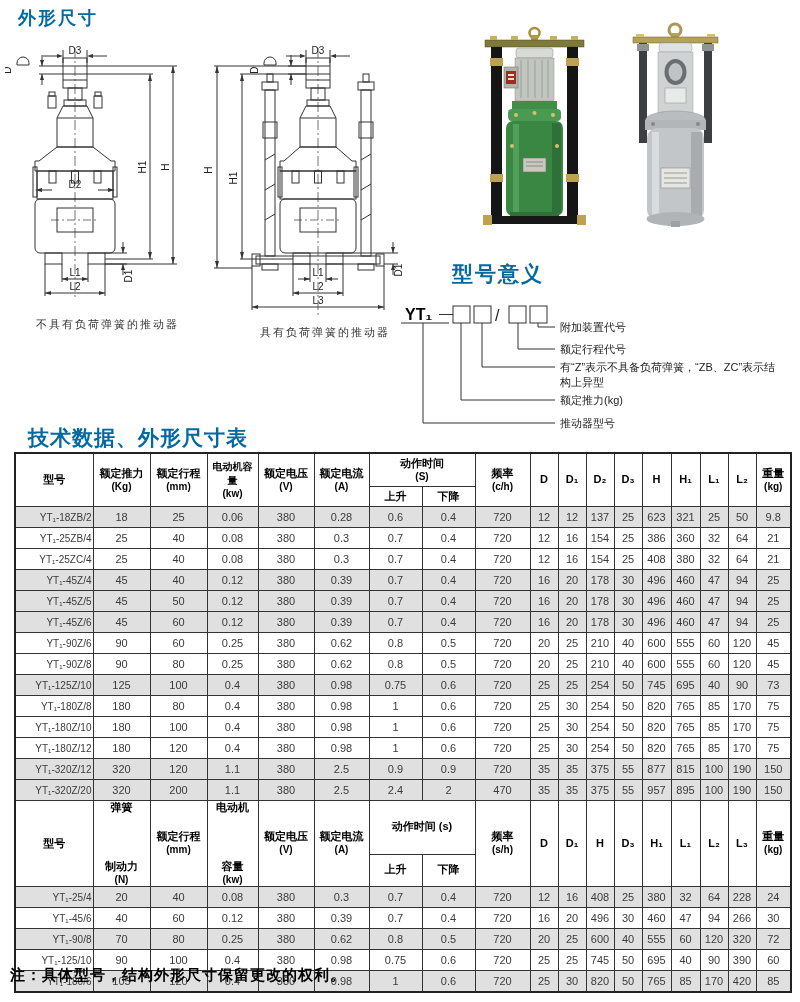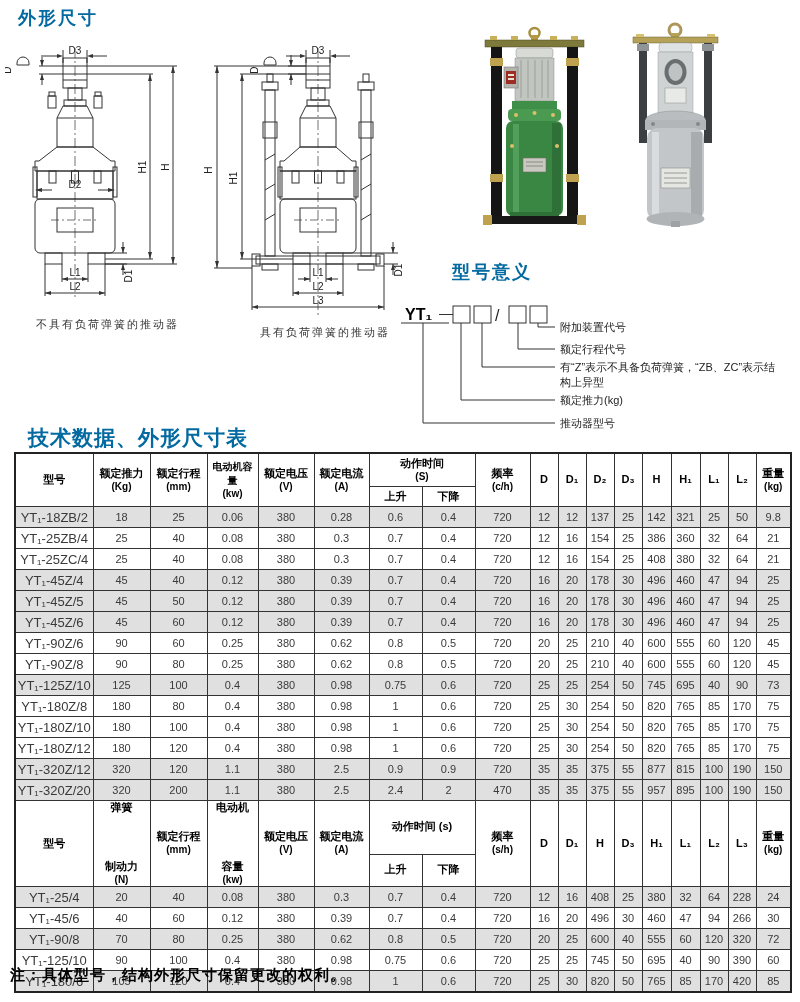--- a/index.html
+++ b/index.html
@@ -3,21 +3,21 @@
 <meta charset="utf-8">
 <style>
   html,body{margin:0;padding:0;}
   body{
     position:relative;width:800px;height:1002px;background:#ffffff;
     font-family:"Liberation Sans","DejaVu Sans",sans-serif;color:#111;
     overflow:hidden;
   }
   .sec-title{position:absolute;font-weight:bold;color:#0369a1;}
   #title-outline{left:18px;top:6px;font-size:18px;letter-spacing:2px;}
-  #title-model{left:452px;top:260px;font-size:18px;letter-spacing:2px;}
+  #title-model{left:452px;top:260px;font-size:21px;letter-spacing:2px;}
   #title-table{left:28px;top:424px;font-size:21px;letter-spacing:1px;}
   .caption{position:absolute;font-size:11px;color:#333;letter-spacing:2px;text-align:center;}
   #cap-left{left:20px;top:317px;width:175px;}
   #cap-right{left:235px;top:325px;width:180px;}
   svg text{font-family:"Liberation Sans","DejaVu Sans",sans-serif;}
   .dimlabel{font-size:10px;fill:#222;}
   .diag-label{font-size:11px;fill:#222;}
   .yt-label{font-size:16px;font-weight:bold;fill:#000;}
 
   
@@ -27,21 +27,21 @@
   }
   .spec-table th,.spec-table td{
     border:1px solid #333;text-align:center;vertical-align:middle;
     padding:0 1px;overflow:hidden;
   }
   .spec-table th{font-size:11px;font-weight:bold;color:#000;background:#fff;line-height:1.25;}
   .spec-table th .unit{display:block;font-size:10px;font-weight:bold;}
   .spec-table th .l2{display:block;margin-top:45px;}
   .spec-table td{font-size:11px;color:#3a3a3a;height:20px;}
   .spec-table tr.shaded td{background:#e0e0e0;}
-  .spec-table td.model-cell{font-size:13px;}
+  .spec-table td.model-cell{font-size:10px;text-align:right;}
   .h-top th{height:32px;}
   .h-bot th{height:19px;}
   .note{position:absolute;left:10px;top:966px;font-size:15px;font-weight:bold;color:#000;letter-spacing:1px;}
   .abs{position:absolute;}
 </style>
 </head>
 <body>
 
 <div class="sec-title" id="title-outline">外形尺寸</div>
 <div class="sec-title" id="title-model">型号意义</div>
@@ -412,21 +412,21 @@
         <td>0.06</td>
         <td>380</td>
         <td>0.28</td>
         <td>0.6</td>
         <td>0.4</td>
         <td>720</td>
         <td>12</td>
         <td>12</td>
         <td>137</td>
         <td>25</td>
-        <td>142</td>
+        <td>623</td>
         <td>321</td>
         <td>25</td>
         <td>50</td>
         <td>9.8</td>
       </tr>
       <tr>
         <td class="model-cell">YT₁-25ZB/4</td>
         <td>25</td>
         <td>40</td>
         <td>0.08</td>

